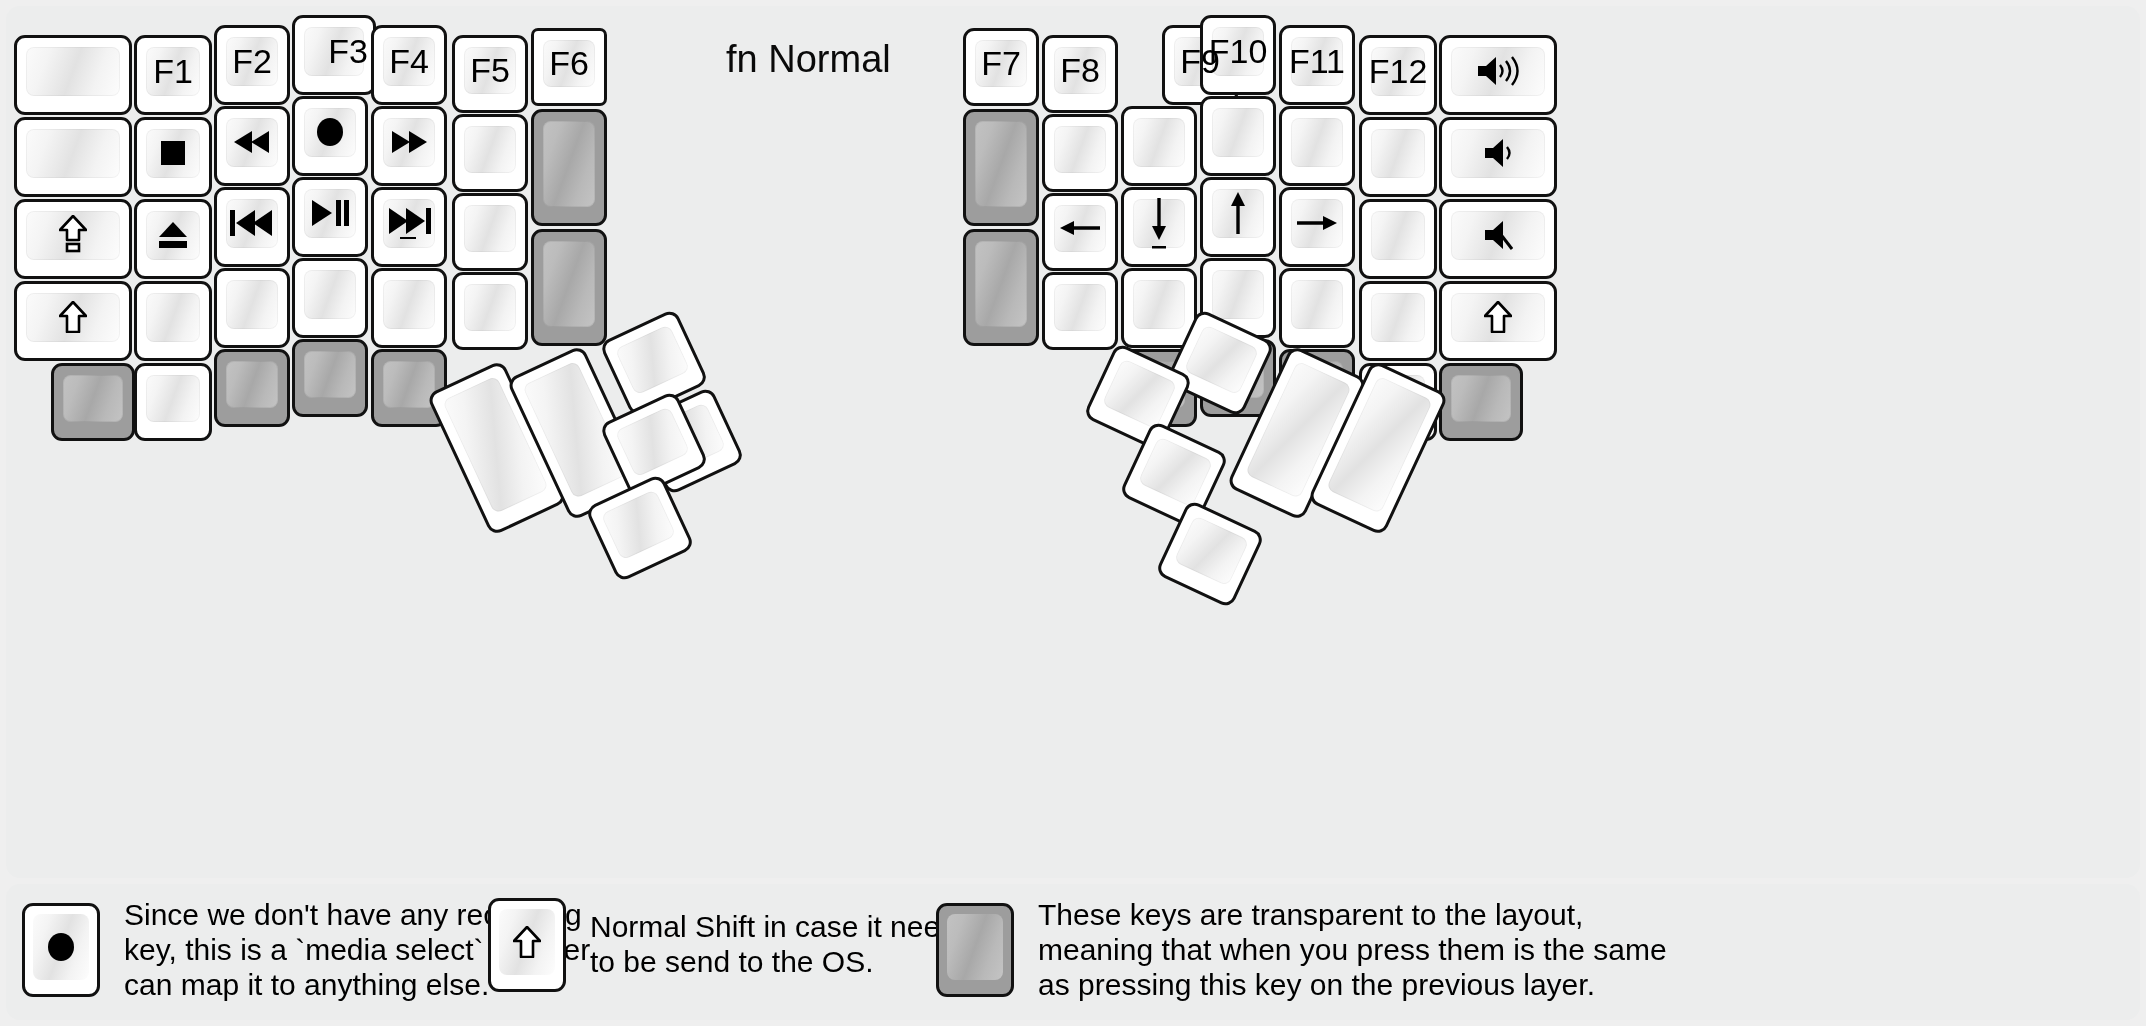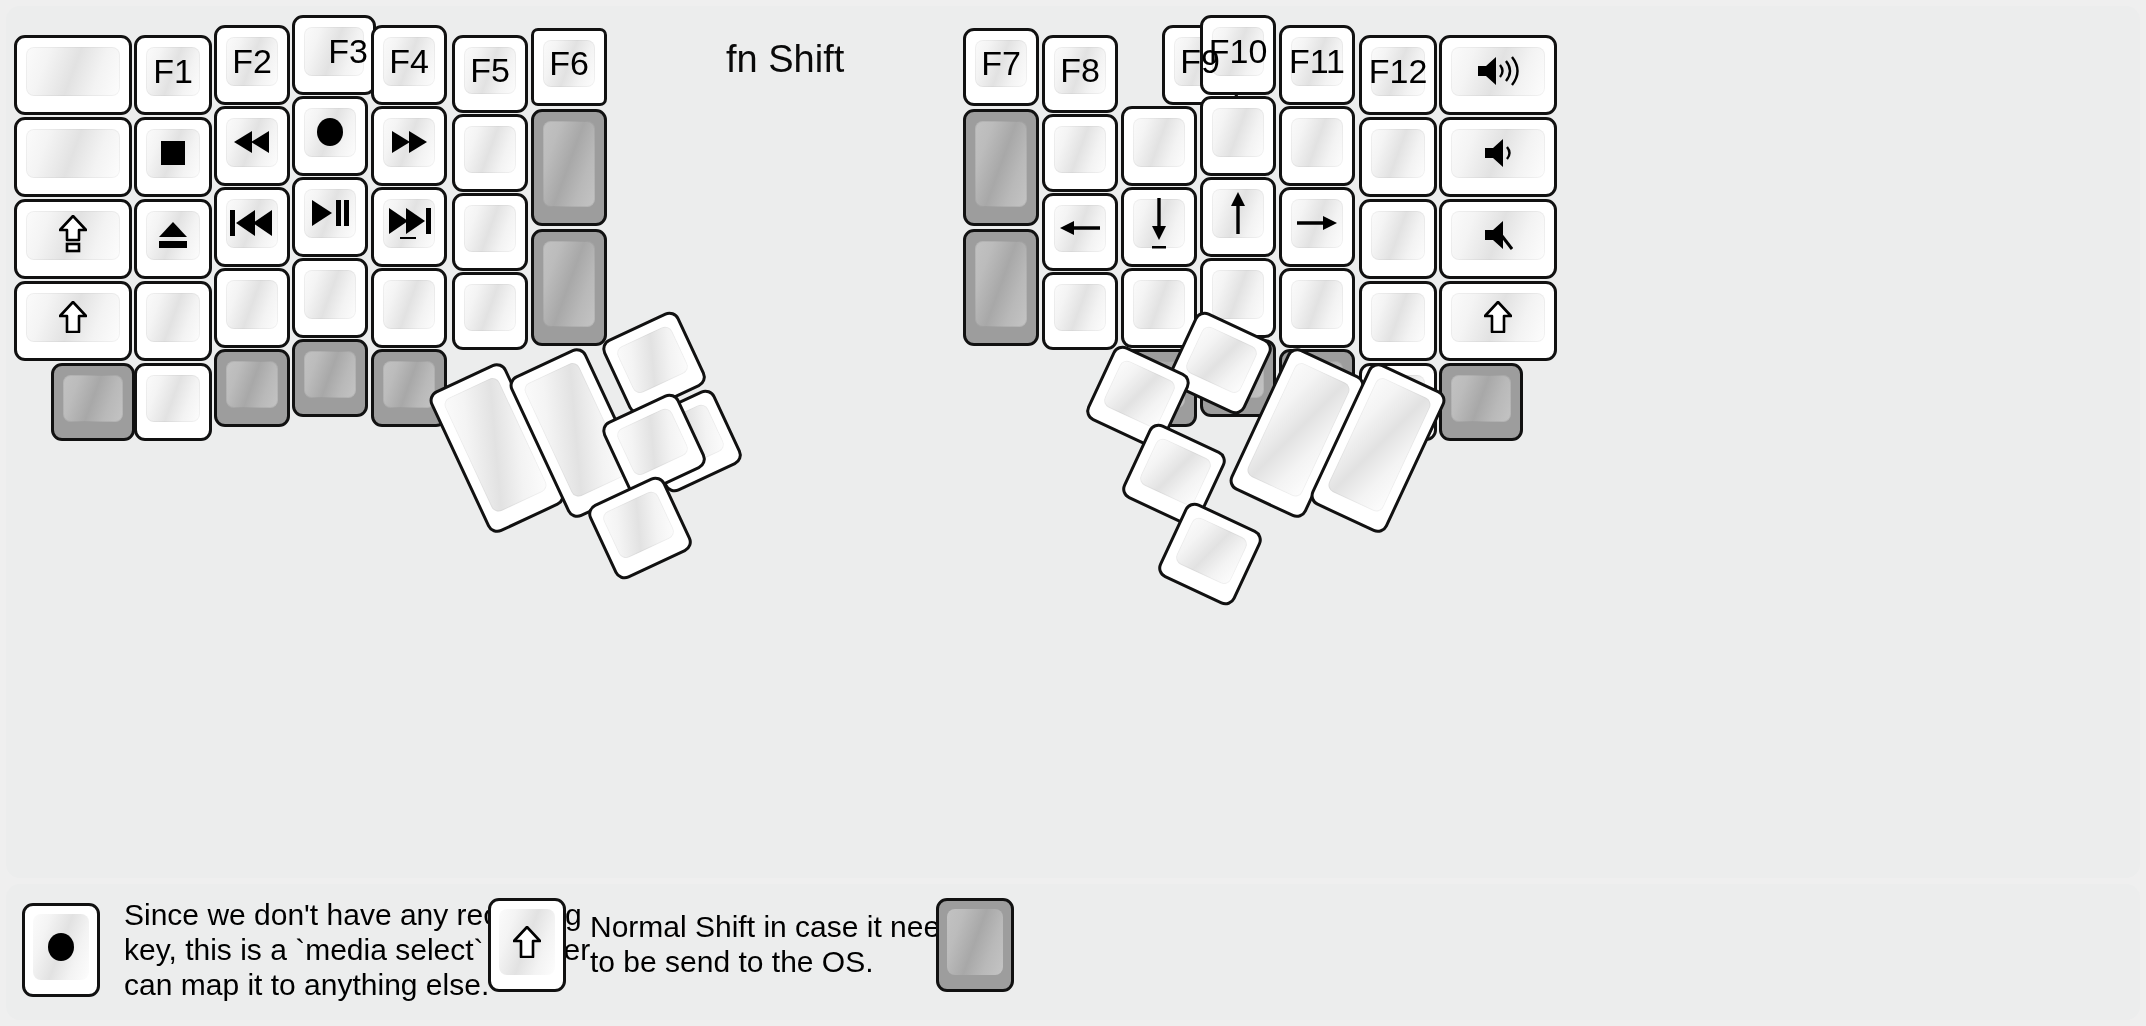--- a/index.html
+++ b/index.html
@@ -90,21 +90,21 @@
   }
   svg{display:block;}
 </style>
 </head>
 <body>
 
 <div id="root">
 
   <div class="frame"></div>
 
-  <div class="title" style="left:726px;top:38px;">fn Shift</div>
+  <div class="title" style="left:726px;top:38px;">fn Normal</div>
 
   <div id="left-half">
       <div class="key" style="left: 14px; top: 35px; width: 118px; height: 80px;">
         <div class="cap"></div>
       </div>
       <div class="key" style="left: 14px; top: 117px; width: 118px; height: 80px;">
         <div class="cap"></div>
       </div>
       <div class="key" style="left: 14px; top: 199px; width: 118px; height: 80px;">
         <div class="cap"></div>
@@ -483,16 +483,19 @@
             </svg>
           </span>
         </div>
         <div class="legtext">Normal Shift in case it needs
 to be send to the OS.</div>
       </div>
       <div class="legitem" style="left: 936px; top: 898px;">
         <div class="legkey trans">
           <div class="cap"></div>
         </div>
+        <div class="legtext">These keys are transparent to the layout,
+meaning that when you press them is the same
+as pressing this key on the previous layer.</div>
       </div>
     </div>
 
 </div>
 
 </body></html>

